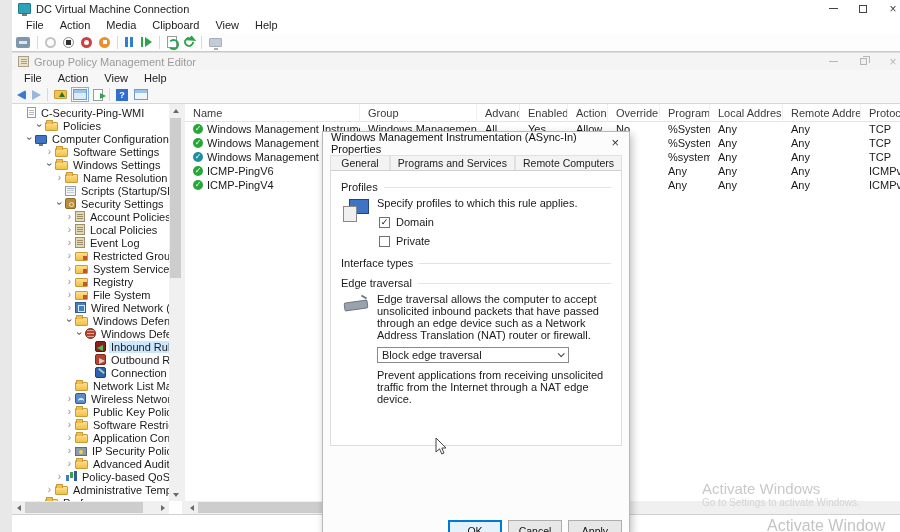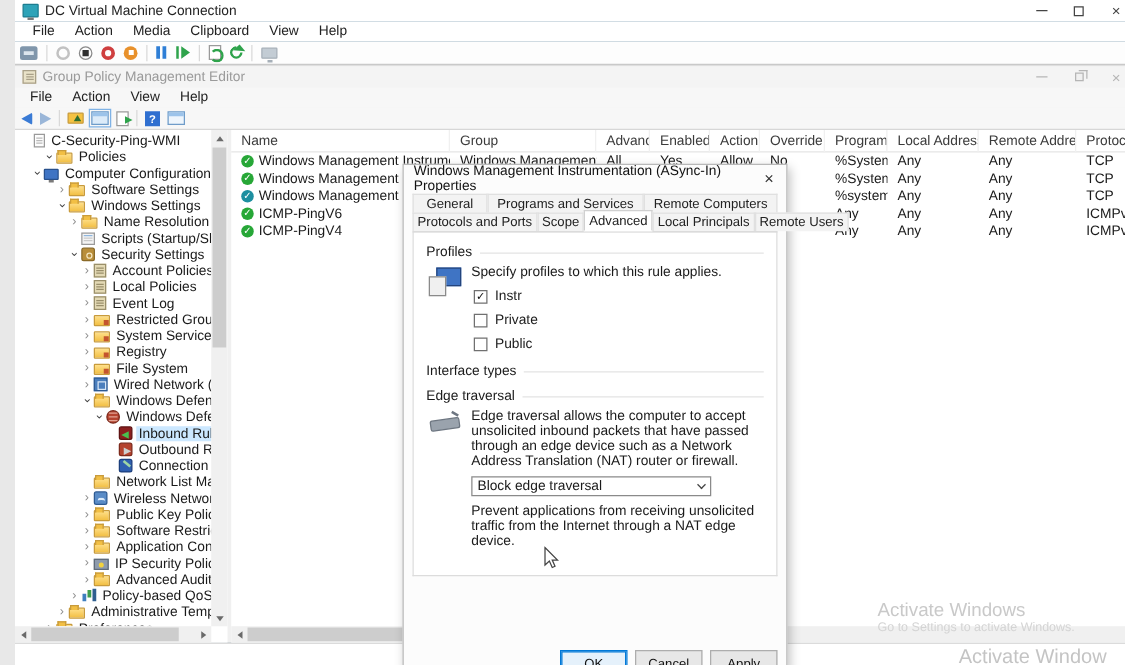--- a/index.html
+++ b/index.html
@@ -565,49 +565,38 @@
     <div class="dlg-titlebar">
       <span class="dlg-title">Windows Management Instrumentation (ASync-In) Properties</span>
       <span class="dlg-close">×</span>
     </div>
     <div class="tabs">
       <div class="tabs-row tabs-row1" id="tabs1">
           <span class="tab">General</span>
           <span class="tab">Programs and Services</span>
           <span class="tab">Remote Computers</span>
         </div>
-      <div class="tabs-row tabs-row2" id="tabs2">
-          <span class="tab">Protocols and Ports</span>
-          <span class="tab">Scope</span>
-          <span class="tab active">Advanced</span>
-          <span class="tab">Local Principals</span>
-          <span class="tab">Remote Users</span>
-        </div>
     </div>
     <div class="tab-page">
 
       <div class="fs-head">
         <span class="fs-label">Profiles</span>
       </div>
       <div class="sec-row">
         <span class="dicon di-profiles"></span>
         <div class="sec-body">
           <div class="desc">Specify profiles to which this rule applies.</div>
           <div id="profile-checks">
               <div class="check-row">
                 <span class="cbox">✓</span>
-                <span>Instr</span>
+                <span>Domain</span>
               </div>
               <div class="check-row">
                 <span class="cbox"></span>
                 <span>Private</span>
-              </div>
-              <div class="check-row">
-                <span class="cbox"></span>
-                <span>Public</span>
               </div>
             </div>
         </div>
       </div>
 
       <div class="fs-head" style="margin-top:10px;">
         <span class="fs-label">Interface types</span>
       </div>
 
       <div class="fs-head" style="margin-top:8px;">

